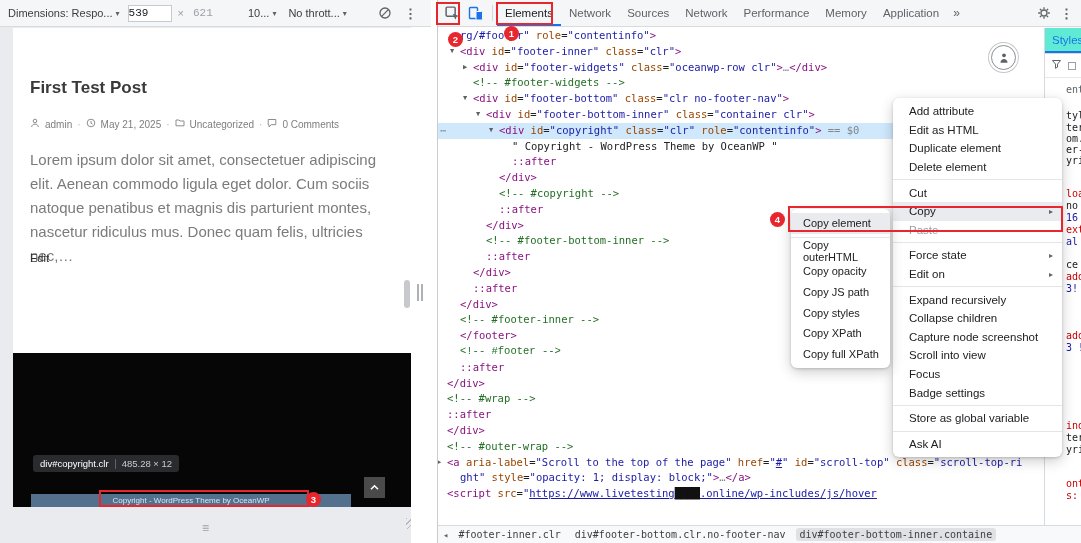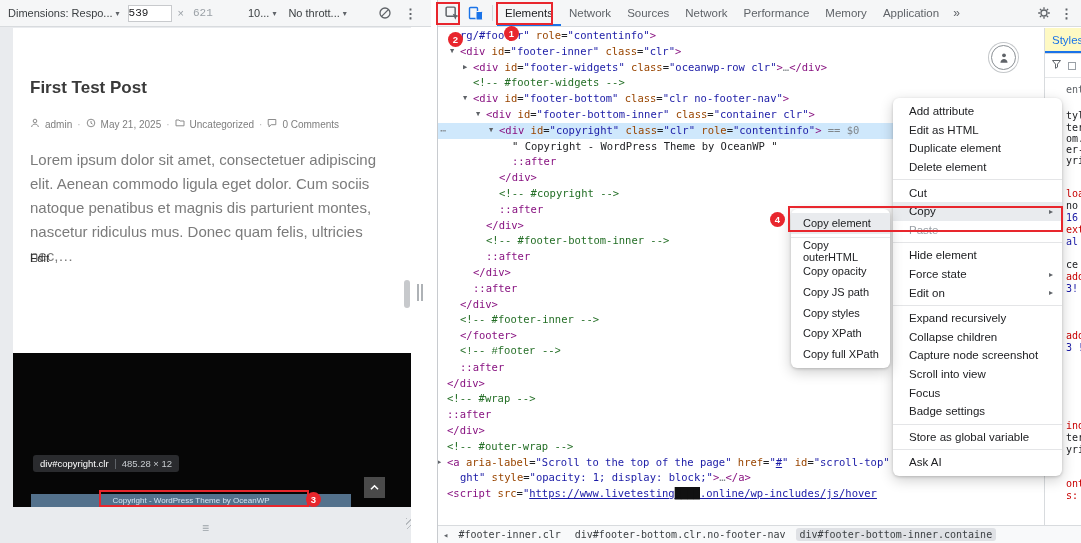--- a/index.html
+++ b/index.html
@@ -67,21 +67,21 @@
   .tl.sel{background:#cfe8fc}
   .arrow{position:absolute;top:0;color:#5f6368;font-size:7px}
   .gdots{position:absolute;left:2px;color:#80868b;letter-spacing:-1px}
   .k-t{color:#881280}.k-a{color:#994500}.k-v{color:#1a1aa6}.k-c{color:#236e25}
   .k-x{color:#202124}.k-g{color:#80868b}.k-s{color:#881280}
   .k-l{color:#1a1aa6;text-decoration:underline}
   .k-r{color:#111;background:#111}
 
   
   .sb{position:absolute;left:606px;top:28px;width:37px;height:497px;border-left:1px solid #d8dbde;background:#fff}
-  .sb-tabs{height:26px;background:#fef9c3;border-bottom:1px solid #d8dbde;display:flex}
+  .sb-tabs{height:26px;background:#5eead4;border-bottom:1px solid #d8dbde;display:flex}
   .sb-tab{padding:0 7px;line-height:24px;font-size:11.5px;color:#1a73e8;box-shadow:inset 0 -2px #1a73e8;white-space:nowrap}
   .sb-filter{height:24px;border-bottom:1px solid #e6e8ea;display:flex;align-items:center;padding-left:6px;gap:6px}
   .mini-box{width:8px;height:8px;border:1px solid #9aa0a6}
   .sb-frags{position:absolute;left:0;top:50px;right:0;bottom:0;overflow:hidden;
             font-family:"DejaVu Sans Mono",monospace;font-size:10px;white-space:nowrap}
   .frag{position:absolute;left:21px}
   .f-d{color:#202124}.f-r{color:#c80000}.f-b{color:#1a1aa6}.f-g{color:#5f6368}
   .a11y-btn{position:absolute;left:553px;top:45px;width:25px;height:25px;border-radius:50%;background:#fff;
             border:1.5px solid #8a8f94;box-shadow:0 0 0 2px #fff,0 0 0 3px #c4c7ca;
             display:flex;align-items:center;justify-content:center;z-index:5}
@@ -352,23 +352,20 @@
       </div>
       <div class="mi hl">
         <span>Copy</span>
         <span class="sub-arrow">▸</span>
       </div>
       <div class="mi dis">
         <span>Paste</span>
       </div>
       <div class="msep"></div>
       <div class="mi">
-        <span>Hide element</span>
-      </div>
-      <div class="mi">
         <span>Force state</span>
         <span class="sub-arrow">▸</span>
       </div>
       <div class="mi">
         <span>Edit on</span>
         <span class="sub-arrow">▸</span>
       </div>
       <div class="msep"></div>
       <div class="mi">
         <span>Expand recursively</span>

